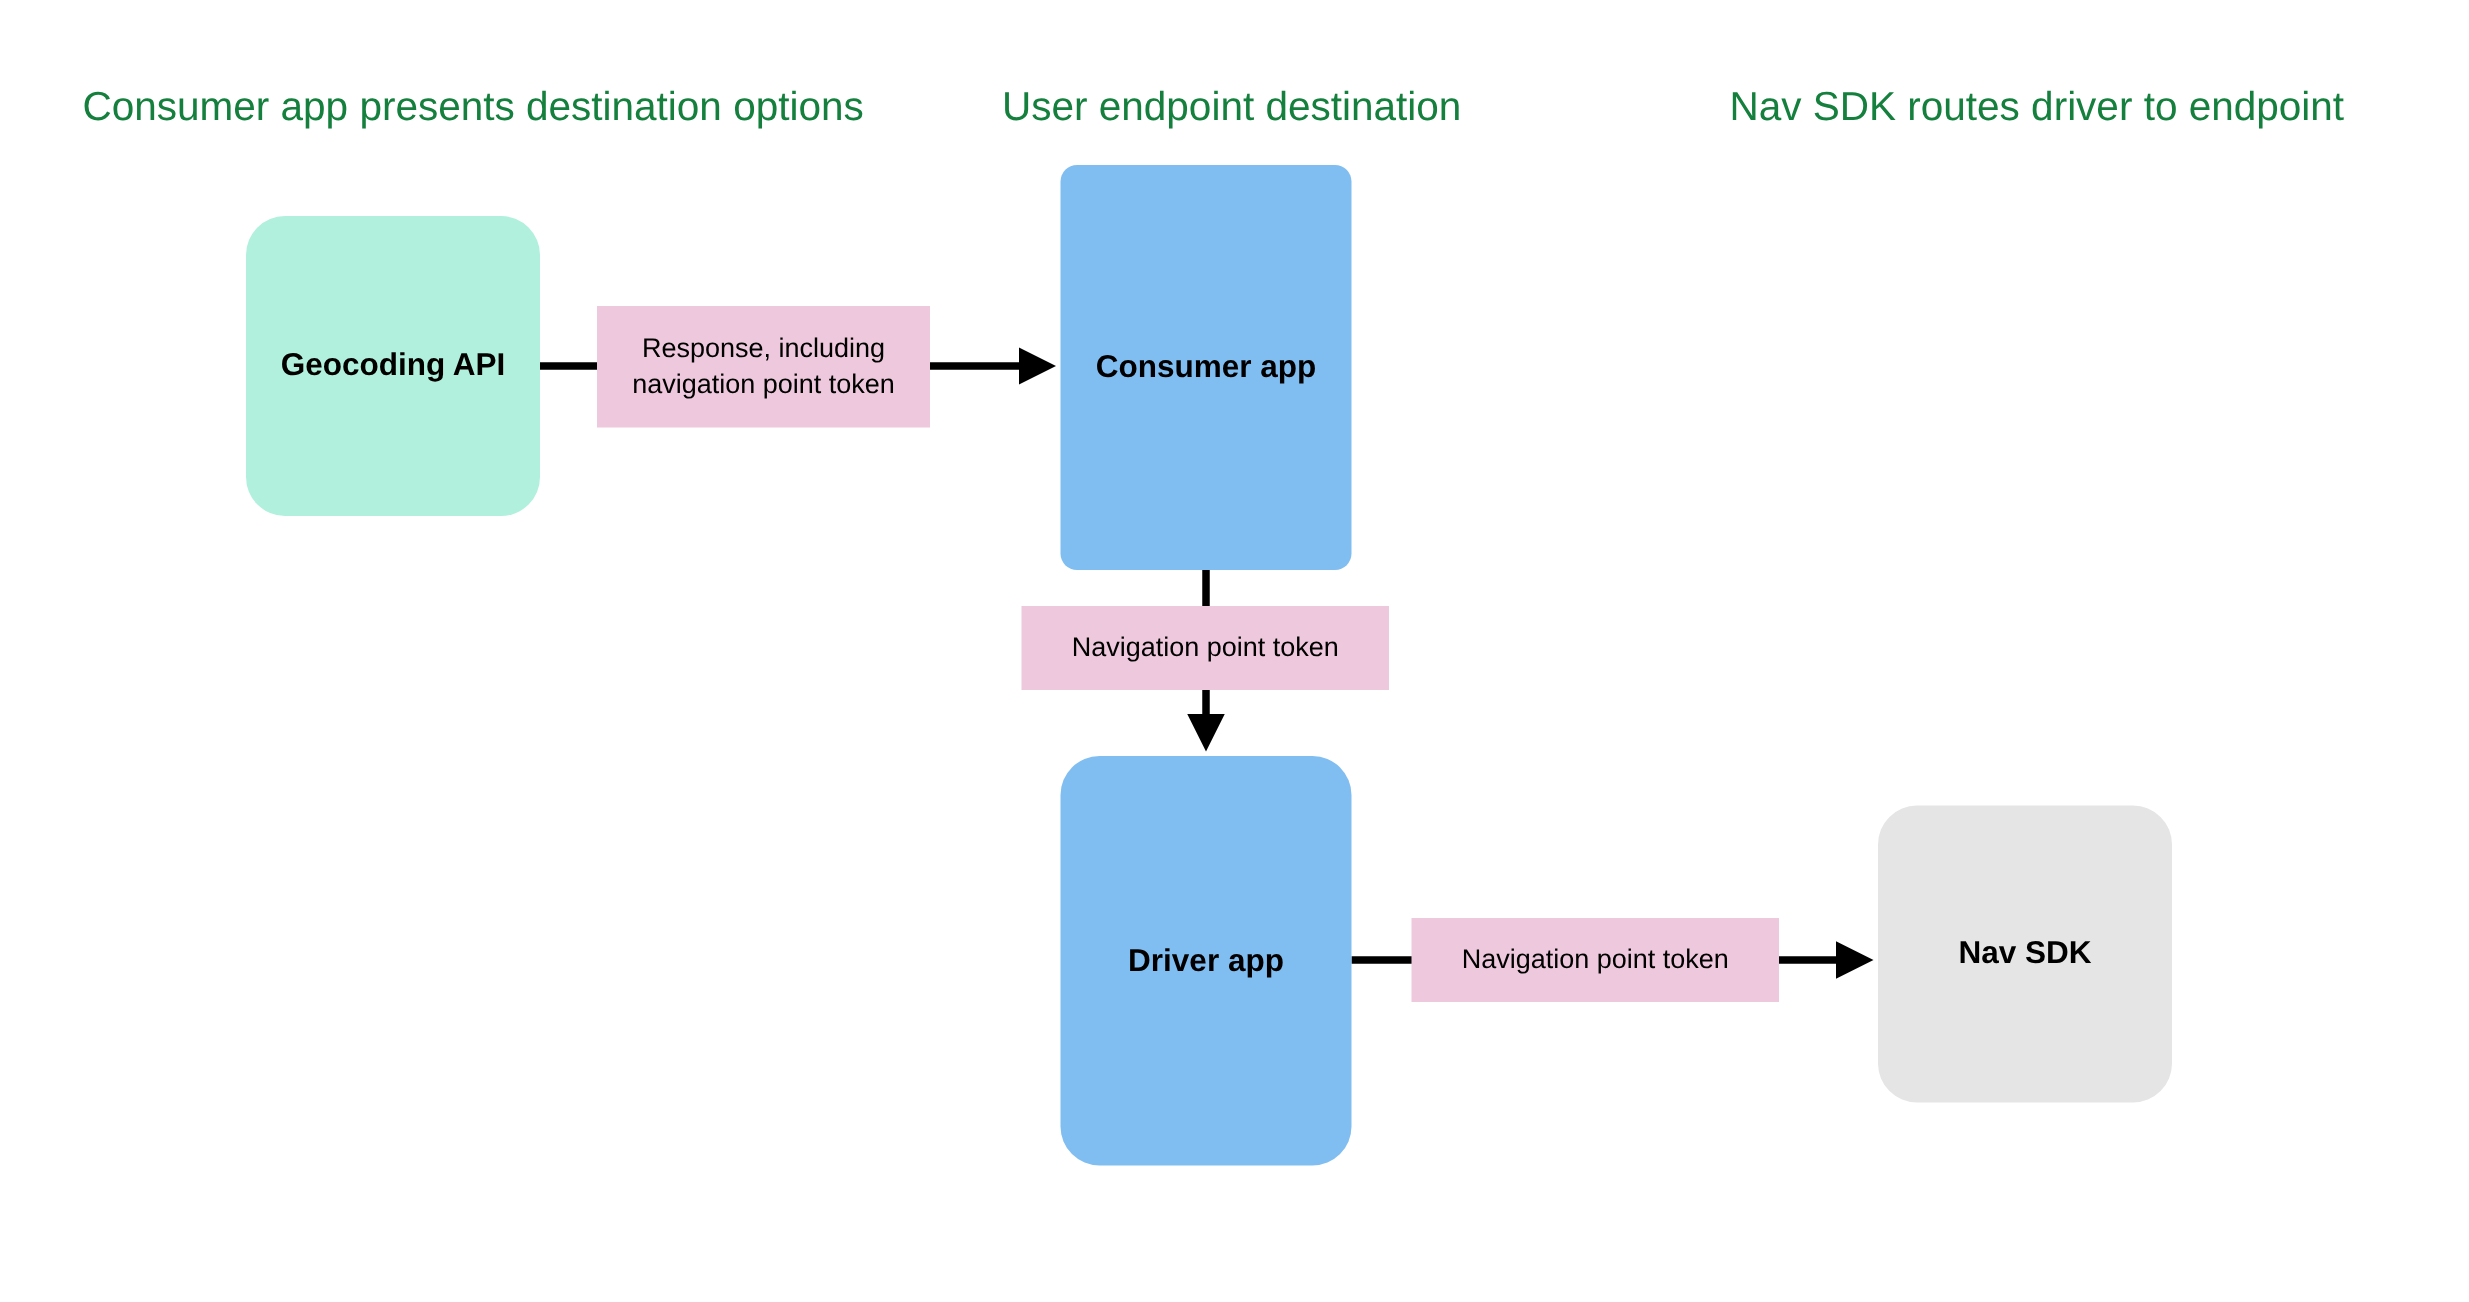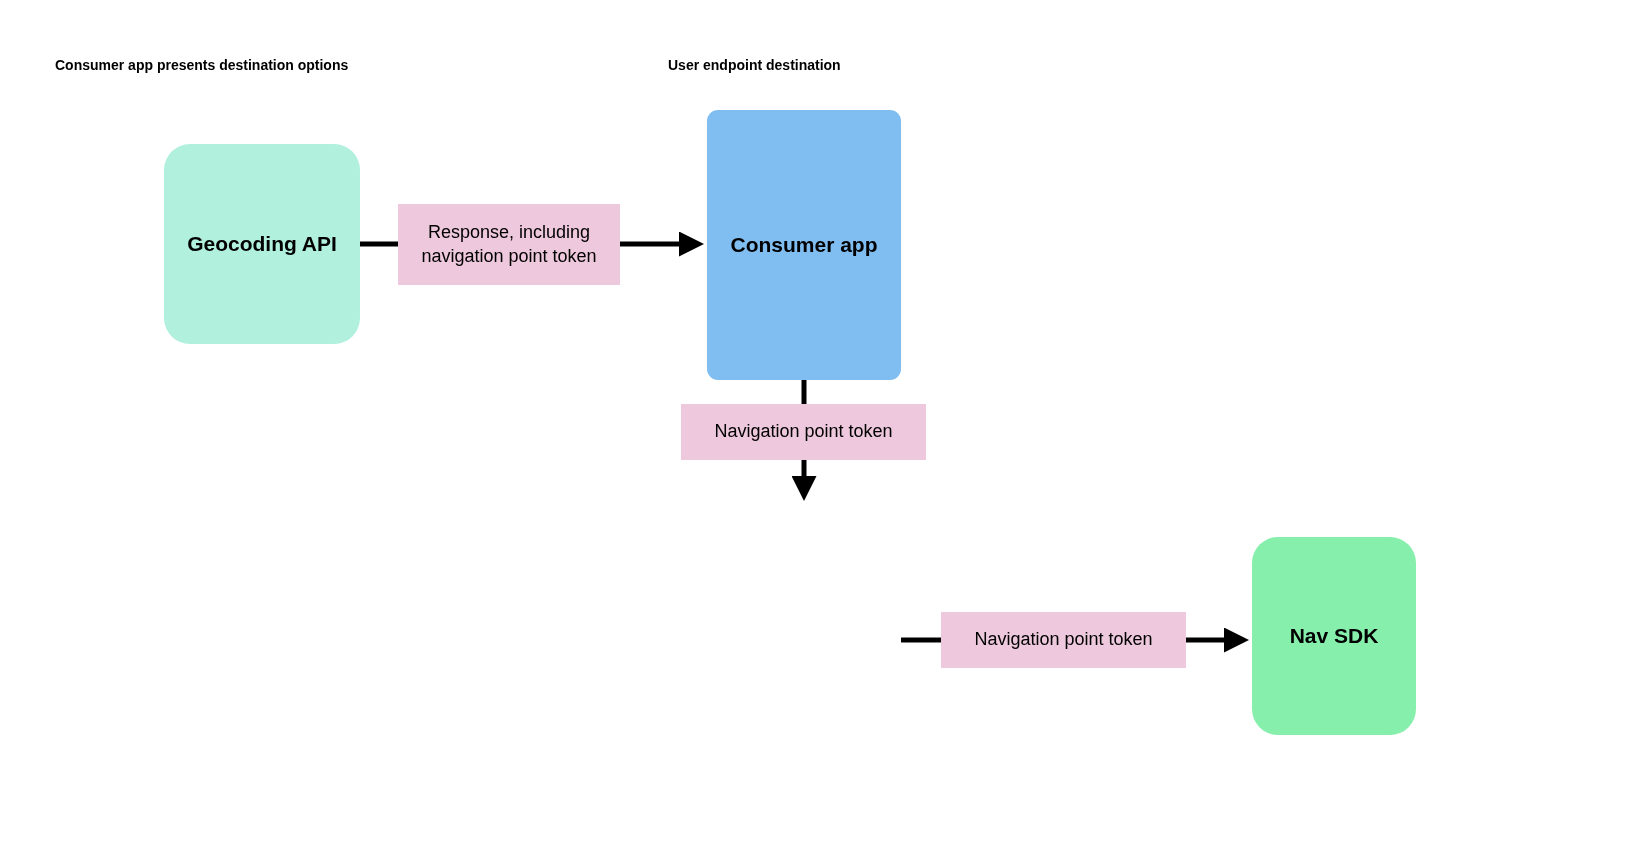--- a/index.html
+++ b/index.html
@@ -12,23 +12,23 @@
   }
   #canvas {
     position: relative;
     width: 1646px;
     height: 868px;
     background: #ffffff;
     overflow: hidden;
   }
   .column-header {
     position: absolute;
-    font-size: 14px;
-    color: #000000;
-    font-weight: 700;
+    font-size: 27px;
+    color: #15803d;
+    font-weight: 400;
     white-space: nowrap;
     line-height: 1;
   }
   .node {
     position: absolute;
     border-radius: 26px;
     display: flex;
     align-items: center;
     justify-content: center;
     font-size: 21px;
@@ -59,20 +59,21 @@
     pointer-events: none;
   }
 </style>
 </head>
 <body>
 
 <div id="canvas">
 
   <div class="column-header" style="left:55px; top:58px;">Consumer app presents destination options</div>
   <div class="column-header" style="left:668px; top:58px;">User endpoint destination</div>
+  <div class="column-header" style="left:1153px; top:58px;">Nav SDK routes driver to endpoint</div>
 
   <svg class="svg-layer" viewBox="0 0 1646 868" xmlns="http://www.w3.org/2000/svg">
     <defs>
       <marker id="arrowhead" markerWidth="5" markerHeight="5" refX="3.6" refY="2.5" orient="auto" markerUnits="strokeWidth">
         <path d="M0,0 L5,2.5 L0,5 Z" fill="#000000"></path>
       </marker>
     </defs>
 
     <line x1="360" y1="244" x2="400" y2="244" stroke="#000000" stroke-width="5"></line>
 
@@ -86,22 +87,25 @@
   </svg>
 
   <div class="node" style="left:164px; top:144px; width:196px; height:200px; background:#b0f0dc;">
     <span>Geocoding API</span>
   </div>
 
   <div class="node" style="left:707px; top:110px; width:194px; height:270px; background:#80bef2;border-radius:11px;">
     <span>Consumer app</span>
   </div>
 
+  <div class="node" style="left:707px; top:504px; width:194px; height:273px; background:#80bef2;">
+    <span>Driver app</span>
+  </div>
 
-  <div class="node" style="left:1252px; top:537px; width:164px; height:198px; background:#86efac;">
+  <div class="node" style="left:1252px; top:537px; width:196px; height:198px; background:#e5e5e5;">
     <span>Nav SDK</span>
   </div>
 
   <div class="edge-label" style="left:398px; top:204px; width:222px; height:81px; background:#eec8dc;">
     <span>Response, including navigation point token</span>
   </div>
 
   <div class="edge-label" style="left:681px; top:404px; width:245px; height:56px; background:#eec8dc;">
     <span>Navigation point token</span>
   </div>

